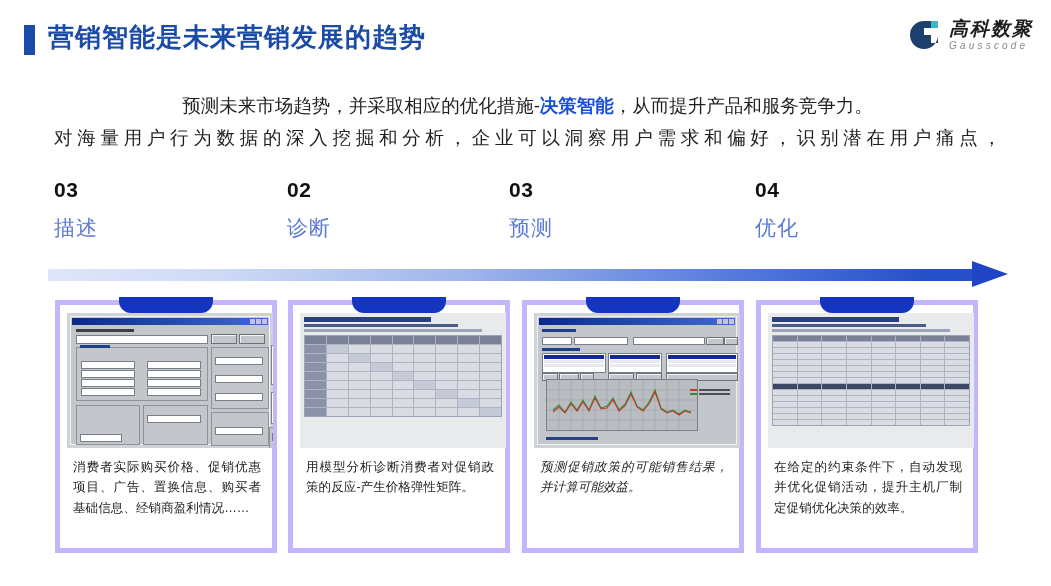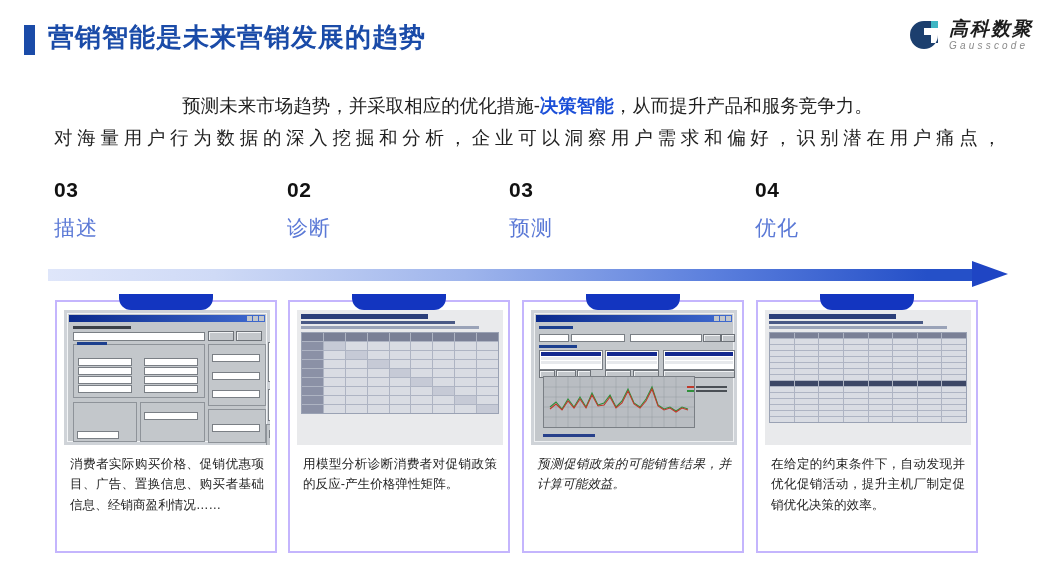--- a/index.html
+++ b/index.html
@@ -40,21 +40,21 @@
   .arrow-wrap{position:absolute;left:48px;top:262px;width:960px;height:26px;}
   .arrow-bar{position:absolute;left:0;top:7px;width:925px;height:12px;
      background:linear-gradient(90deg,#dfe6fa 0%,#cfdaf6 18%,#9fb5ec 45%,#5b7fdd 72%,#2550c8 95%);}
   .arrow-head{position:absolute;right:0;top:-1px;width:0;height:0;
      border-top:13px solid transparent;border-bottom:13px solid transparent;
      border-left:36px solid #1f45c4;}
 
   
   .cards{position:absolute;left:0;top:296px;width:1051px;height:260px;}
   .card{position:absolute;top:4px;width:222px;height:253px;
-        background:#ffffff;border:2px solid #c4b5fd;box-sizing:border-box;}
+        background:#ffffff;border:5px solid #c4b5fd;box-sizing:border-box;}
   .c1{left:55px;} .c2{left:288px;} .c3{left:522px;font-style:italic;} .c4{left:756px;}
   .tab{position:absolute;top:-8px;left:50%;transform:translateX(-50%);
        width:94px;height:16px;background:#1335c0;border-radius:0 0 12px 12px;}
   .shot{position:absolute;left:7px;top:8px;width:206px;height:135px;
         background:#cfd3d8;overflow:hidden;}
   .caption{position:absolute;left:13px;right:11px;top:152px;
            font-size:12.6px;line-height:1.62;color:#1f1f1f;text-align:justify;}
 
   
   .win{position:absolute;inset:3px;background:#c3c7cb;border:1px solid #f2f4f6;}

